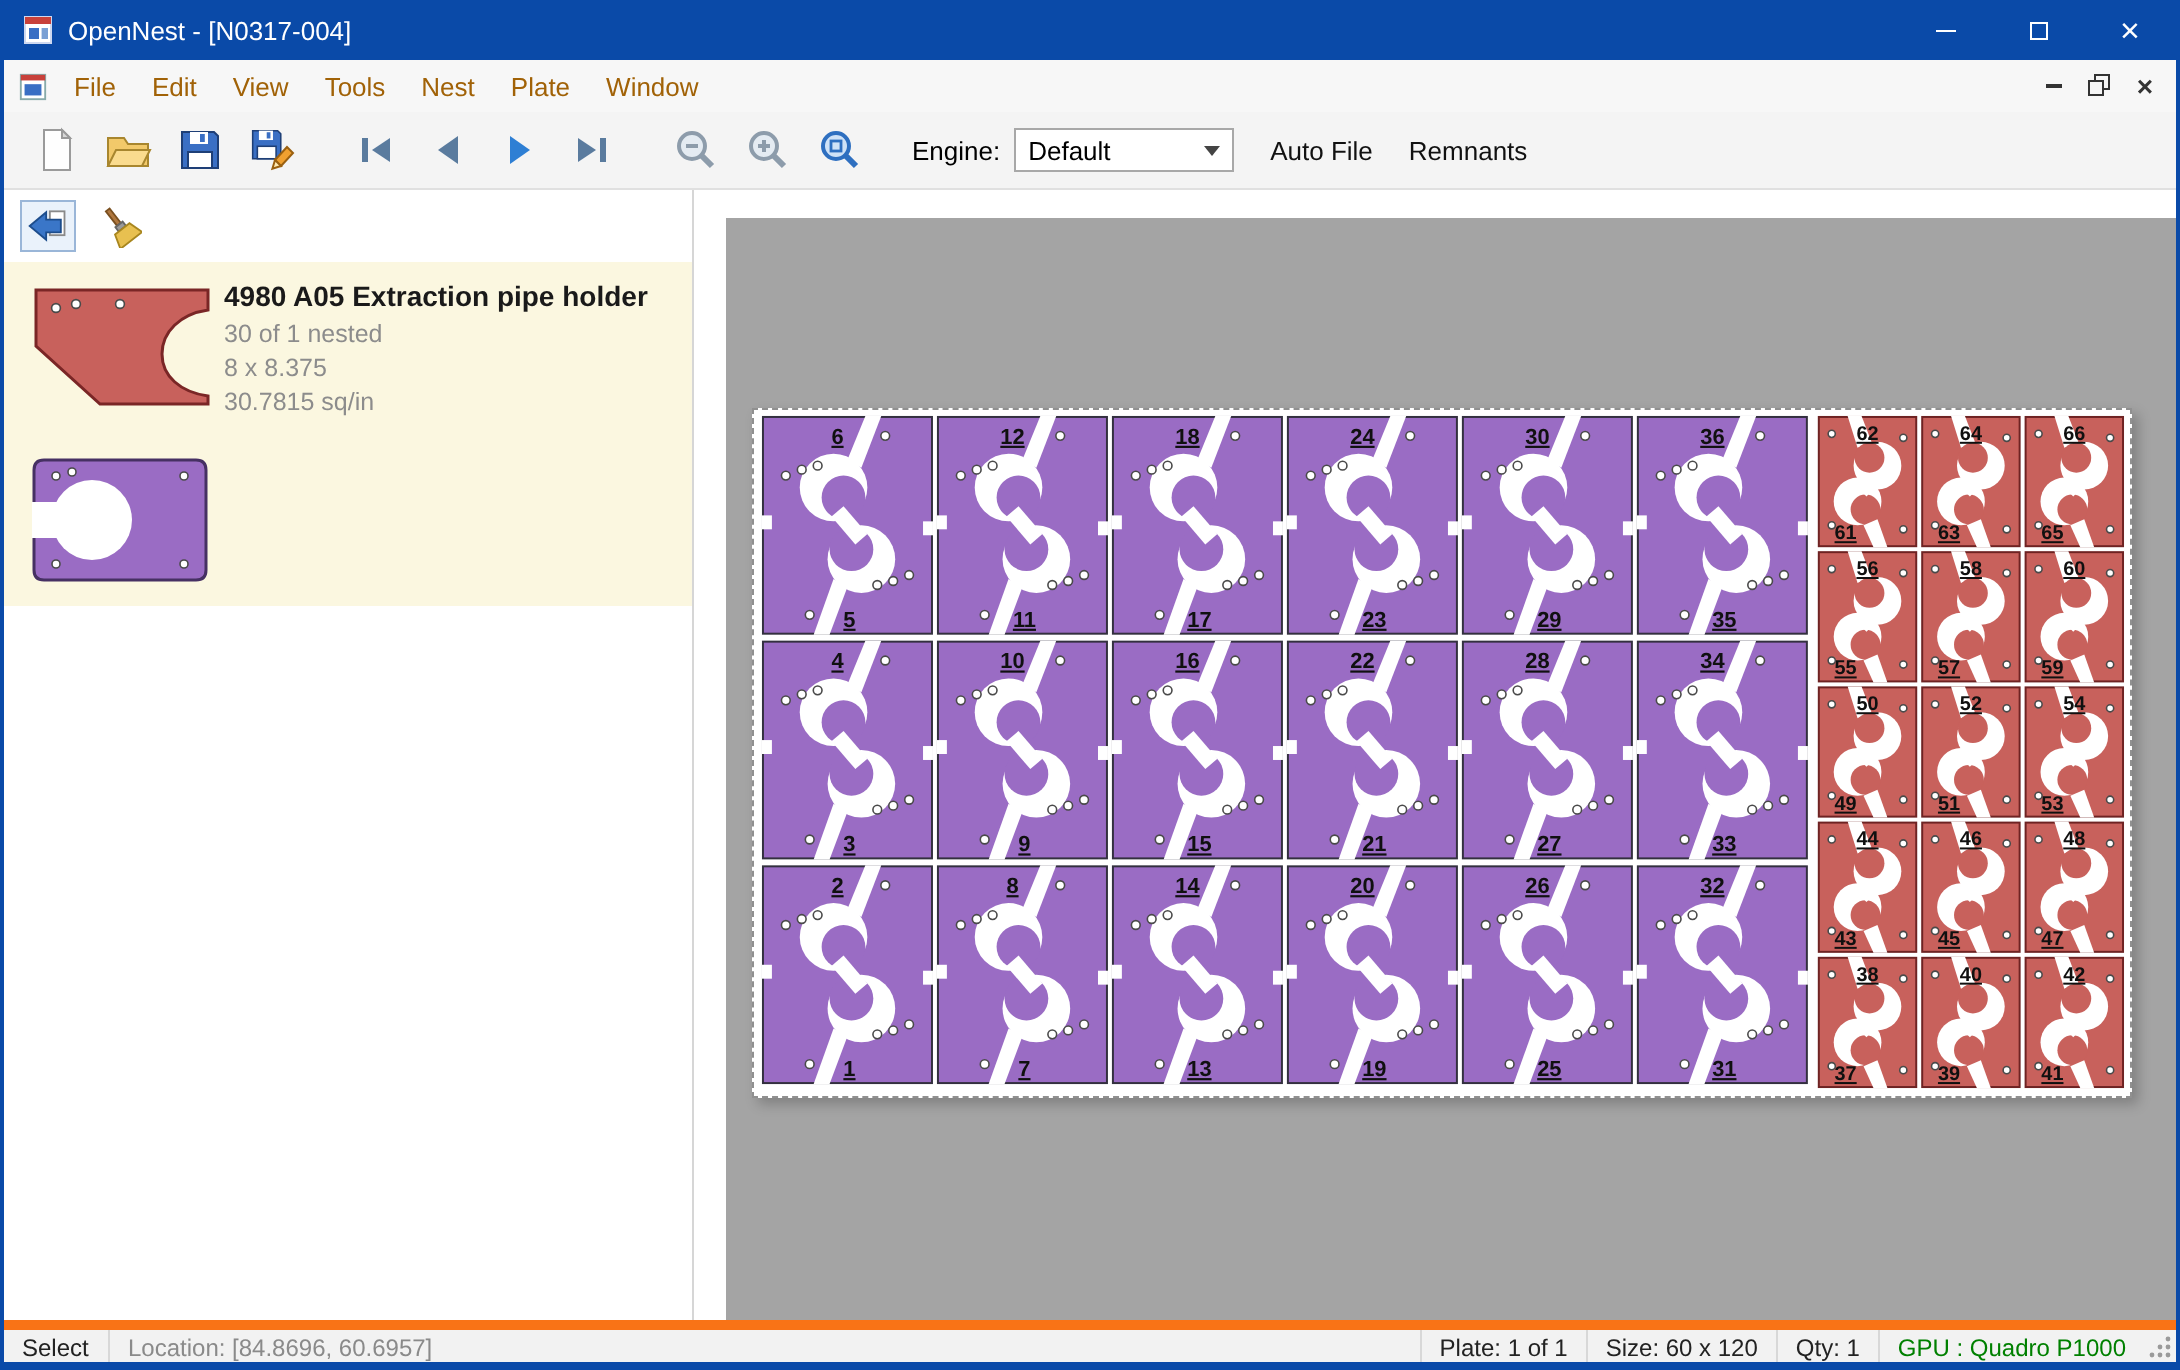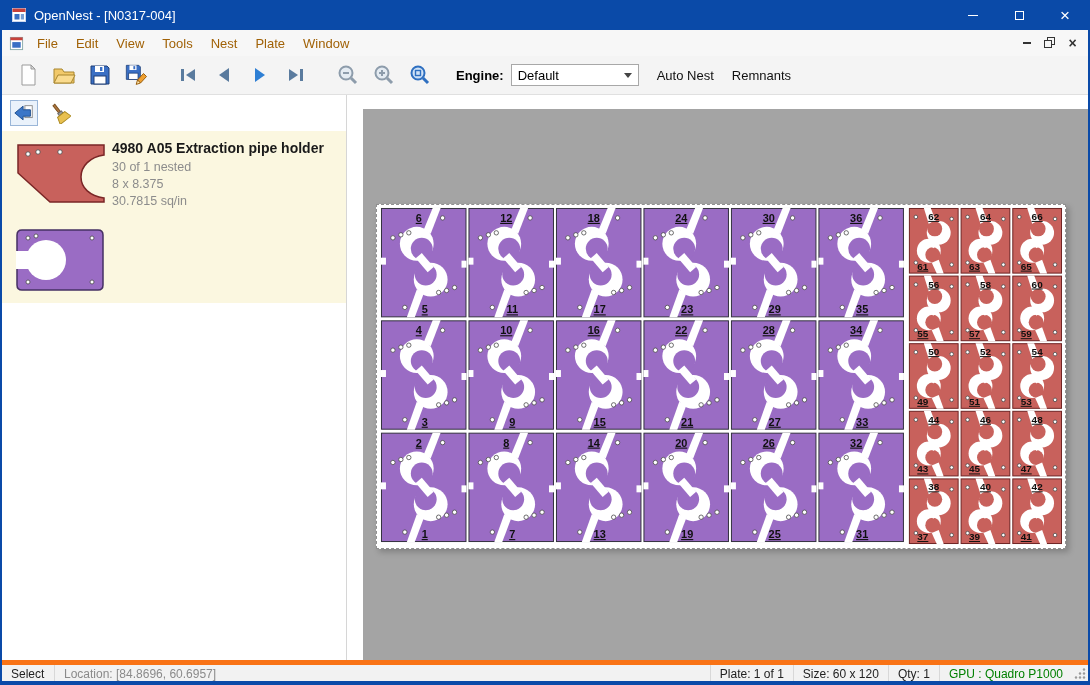--- a/index.html
+++ b/index.html
@@ -28,22 +28,22 @@
   .mdi-controls { display:flex; margin-right:4px; }
   .mdi-btn { width:23px; height:22px; display:flex; align-items:center; justify-content:center; color:#333; }
   .g-mdimin { width:8px; border-top:2px solid #333; }
   .g-mdiclose { font-size:14px; font-weight:bold; line-height:1; }
 
   
   .toolbar { height:39px; background:#f4f4f4; border-bottom:1px solid #e0e0e0; display:flex; align-items:center; flex:0 0 auto; padding-left:6px; }
   .tbtn { width:32px; height:32px; display:flex; align-items:center; justify-content:center; margin-left:4px; }
   .tbtn.dim { opacity:.75; }
   .tgap { width:16px; }
-  .engine-label { font-weight:bold; margin:0 7px 0 20px; font-size:13px; }
-  .combo { width:128px; height:22px; background:#fff; border:1px solid #a8a8a8; display:flex; align-items:center; padding-left:6px; font-size:13px; }
+  .engine-label { font-weight:normal; margin:0 7px 0 20px; font-size:13px; }
+  .combo { width:110px; height:22px; background:#fff; border:1px solid #a8a8a8; display:flex; align-items:center; padding-left:6px; font-size:13px; }
   .combo-arrow { margin-left:auto; margin-right:6px; width:0; height:0;
                  border-left:4px solid transparent; border-right:4px solid transparent; border-top:5px solid #444; }
   .tool-text { margin-left:18px; font-size:13px; color:#111; }
 
   
   .main { flex:1; display:flex; min-height:0; }
   .left-panel { width:345px; flex:0 0 auto; background:#fff; border-right:1px solid #d6d6d6; display:flex; flex-direction:column; }
   .tabstrip { height:26px; background:#f0f0f0; display:flex; align-items:flex-end; padding-left:2px; border-bottom:1px solid #dcdcdc; flex:0 0 auto; }
   .tab { padding:3px 26px 4px; font-size:13px; border:1px solid #c8c8c8; border-bottom:none;
          background:linear-gradient(#fcfcfc,#e9e9e9); margin-right:2px; color:#222; }
@@ -219,21 +219,21 @@
         <circle cx="10" cy="10" r="6.5" fill="#cfe2f7" stroke="#2e6fc0" stroke-width="2"></circle>
         <rect x="7.5" y="7.5" width="5" height="5" fill="none" stroke="#2e6fc0" stroke-width="1.4"></rect>
         <line x1="15" y1="15" x2="20" y2="20" stroke="#2e6fc0" stroke-width="3"></line>
       </svg>
     </span>
     <span class="engine-label">Engine:</span>
     <span class="combo">
       <span>Default</span>
       <span class="combo-arrow"></span>
     </span>
-    <span class="tool-text">Auto Nest</span>
+    <span class="tool-text">Auto File</span>
     <span class="tool-text">Remnants</span>
   </div>
 
   <div class="main">
 
     <div class="left-panel">
       <div class="panel-toolbar">
         <span class="ptbtn framed">
           <svg width="22" height="22" viewBox="0 0 24 24">
             <rect x="13" y="4" width="8" height="13" fill="#fff" stroke="#8a8a8a"></rect>

